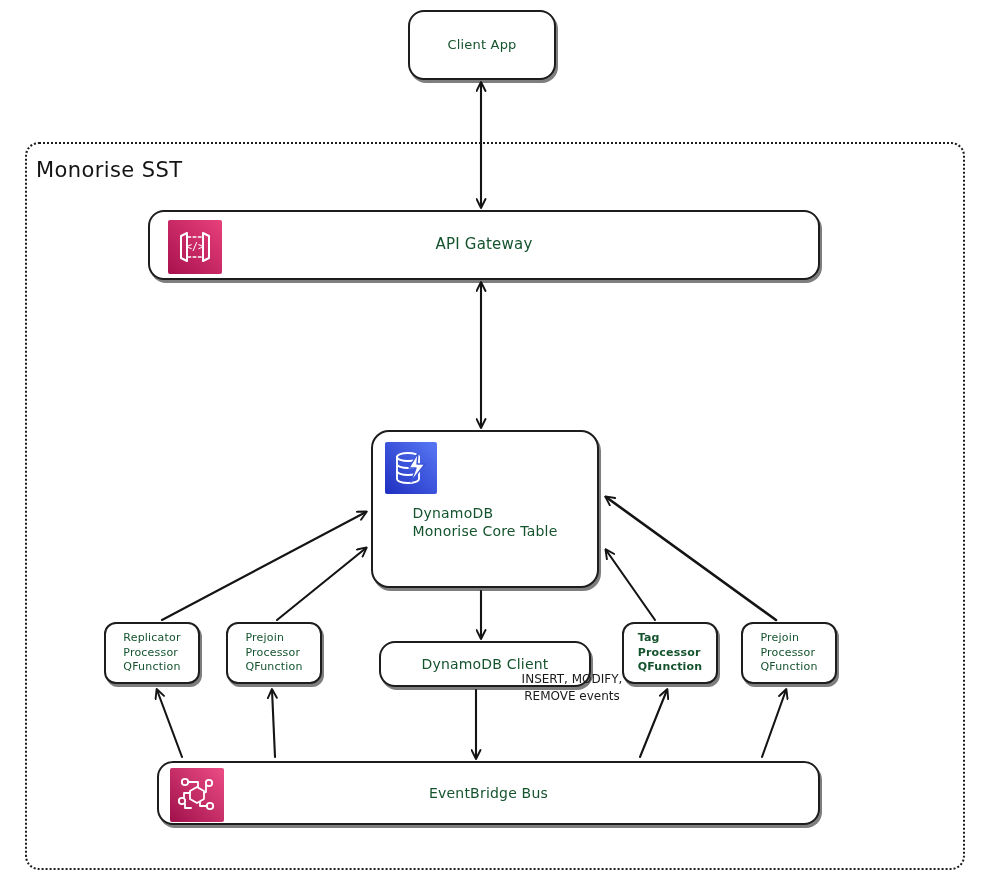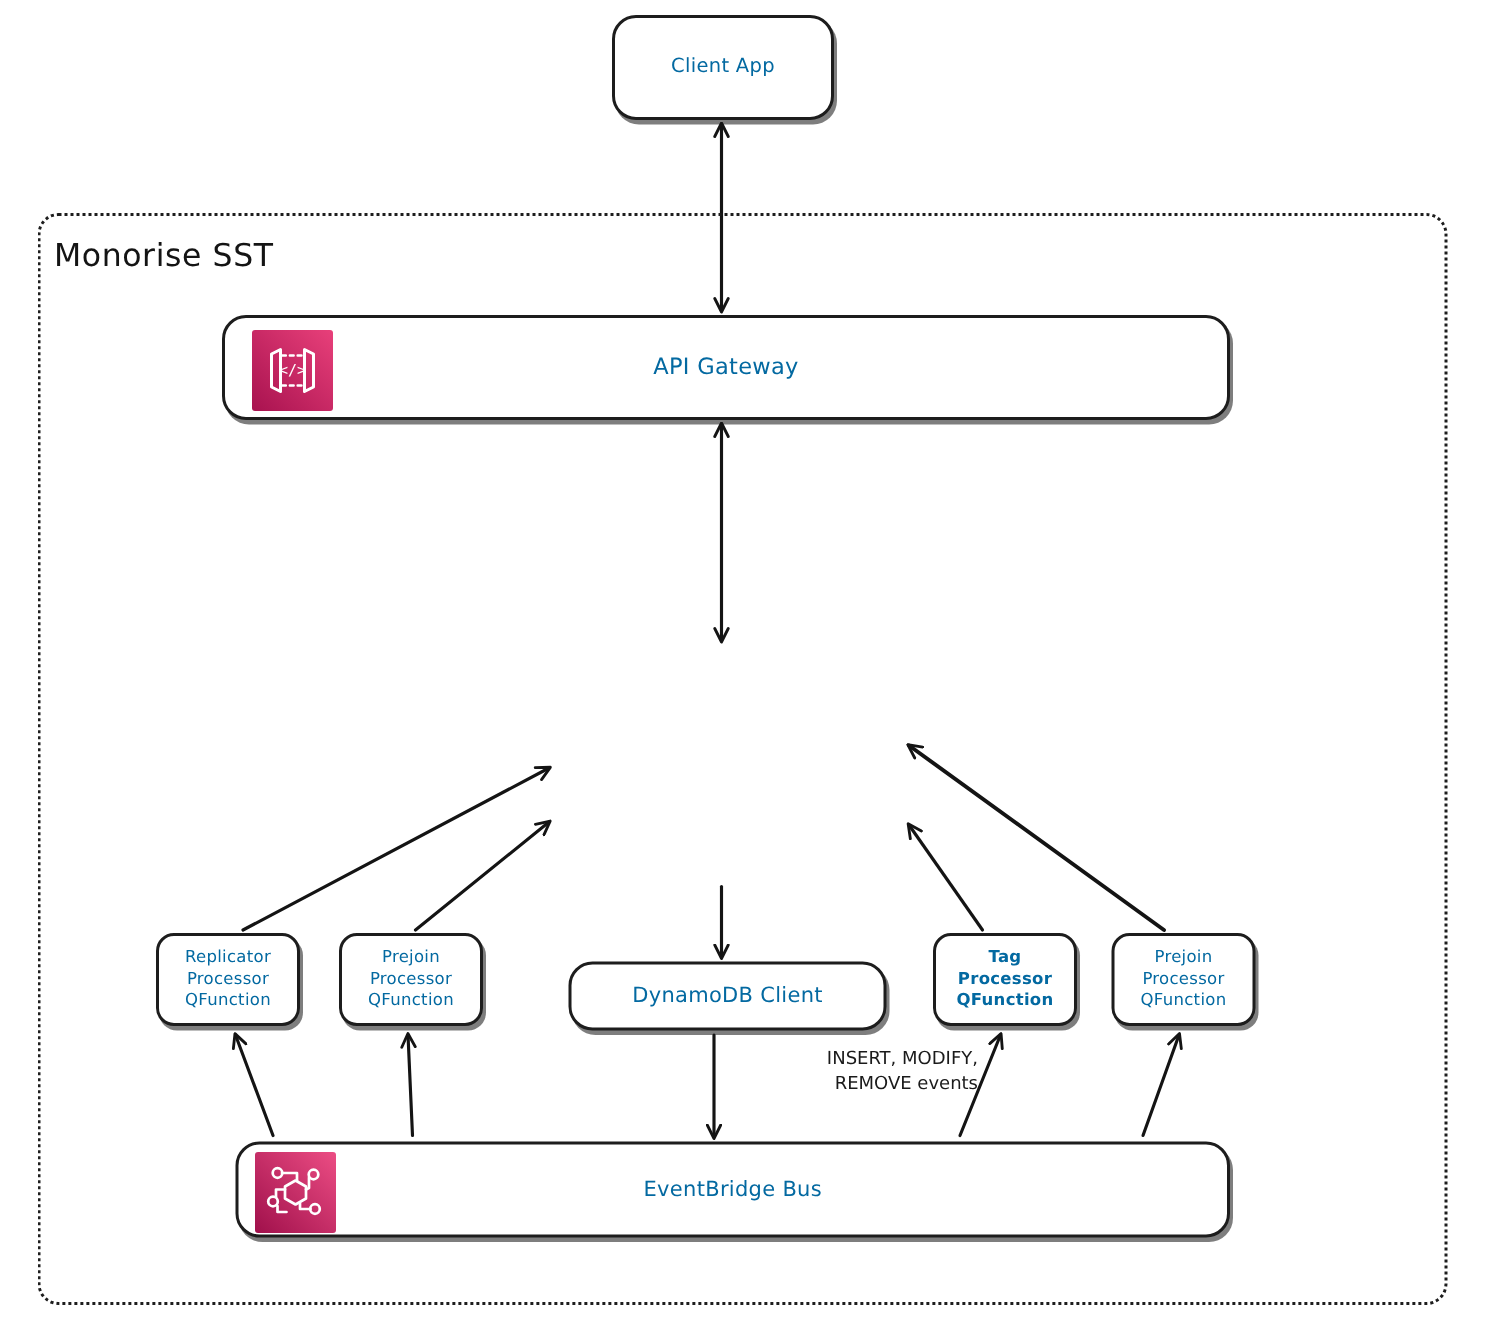--- a/index.html
+++ b/index.html
@@ -35,22 +35,22 @@
     border: 2px solid #1d1d1d;
     border-radius: 14px;
     display: flex;
     align-items: center;
     justify-content: center;
     box-shadow: 2px 3px 0 rgba(20,20,20,0.55);
     z-index: 3;
   }
   .node-label {
     font-family: "DejaVu Sans", sans-serif;
-    color: #0369a1;
-    text-align: center;
+    color: #14532d;
+    text-align: left;
     line-height: 1.3;
     white-space: pre-line;
     letter-spacing: 0.2px;
   }
 
   
   #client-app {
     left: 408px; top: 10px; width: 148px; height: 70px;
     border-radius: 16px;
   }
@@ -132,22 +132,22 @@
     line-height: 1.45;
     white-space: pre-line;
     z-index: 4;
   }
   #note-http {
     left: 492px; top: 320px;
     text-align: center;
     width: 120px;
   }
   #note-events {
-    left: 492px; top: 697px;
-    text-align: right;
+    left: 492px; top: 671px;
+    text-align: center;
     width: 160px;
   }
 </style>
 </head>
 <body>
 
 <div id="diagram-root">
 
   <div id="sst-boundary"></div>
   <div id="sst-boundary-label">Monorise SST</div>
@@ -208,20 +208,42 @@
         <g stroke="#ffffff" stroke-width="1.6" stroke-linecap="round" stroke-dasharray="2.6 2.6">
           <line x1="20" y1="17" x2="34" y2="17"></line>
           <line x1="20" y1="37" x2="34" y2="37"></line>
         </g>
         <text x="27" y="30" font-family="DejaVu Sans Mono, monospace" font-size="10" fill="#ffffff" text-anchor="middle">&lt;/&gt;</text>
       </svg>
     </span>
     <span class="node-label">API Gateway</span>
   </div>
 
+  <div class="node" id="dynamo-table">
+    <span class="svc-icon">
+      <svg viewBox="0 0 52 52" width="52" height="52">
+        <defs>
+          <linearGradient id="ddbGrad" x1="1" y1="0" x2="0" y2="1">
+            <stop offset="0%" stop-color="#5878f5"></stop>
+            <stop offset="100%" stop-color="#1f2fc0"></stop>
+          </linearGradient>
+        </defs>
+        <rect x="0" y="0" width="52" height="52" fill="url(#ddbGrad)"></rect>
+        <g fill="none" stroke="#ffffff" stroke-width="1.9" stroke-linecap="round">
+          <ellipse cx="23" cy="15" rx="11" ry="4"></ellipse>
+          <path d="M12,15 L12,37 A11,4 0 0 0 34,37 L34,15"></path>
+          <path d="M12,22 A11,4 0 0 0 34,22"></path>
+          <path d="M12,29 A11,4 0 0 0 34,29"></path>
+        </g>
+        <path d="M33,11 L24,26 L31,26 L26,40 L40,22 L32,22 Z" fill="#ffffff" stroke="#3a55d8" stroke-width="1.4" stroke-linejoin="round"></path>
+      </svg>
+    </span>
+    <span class="node-label">DynamoDB
+Monorise Core Table</span>
+  </div>
 
   <div class="node" id="dynamo-stream">
     <span class="node-label">DynamoDB Client</span>
   </div>
 
   <div class="node processor" id="proc-replicator">
     <span class="node-label">Replicator
 Processor
 QFunction</span>
   </div>

